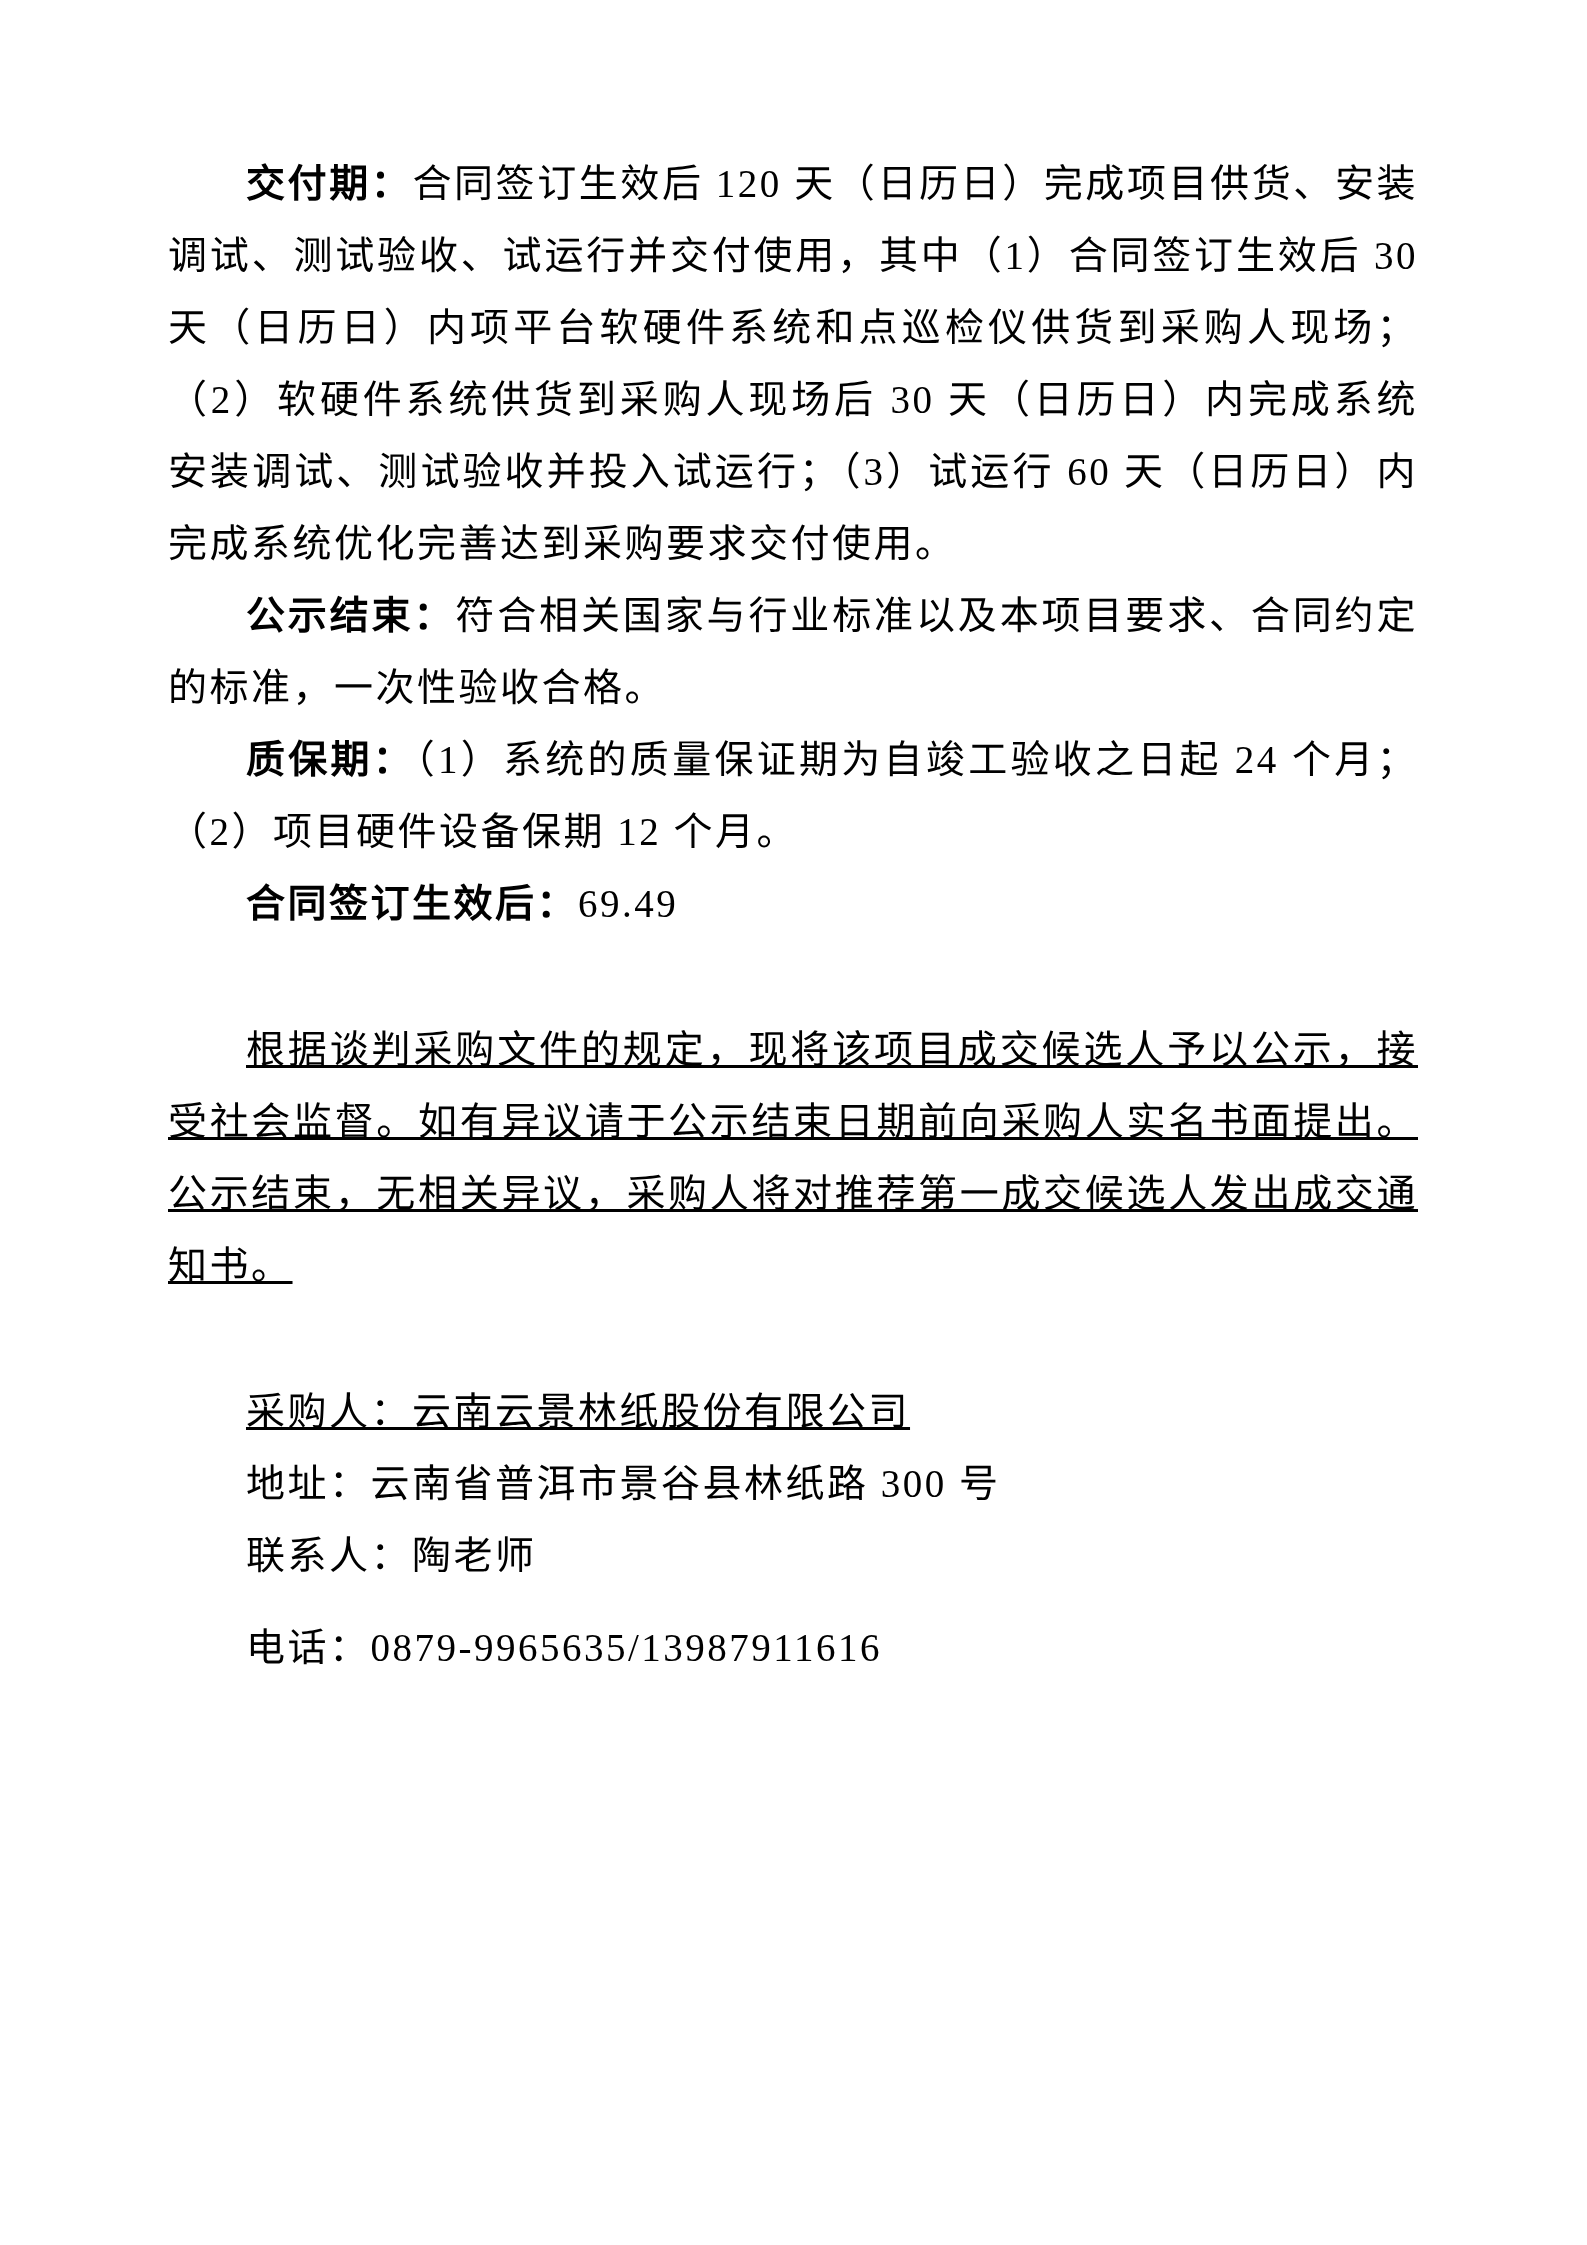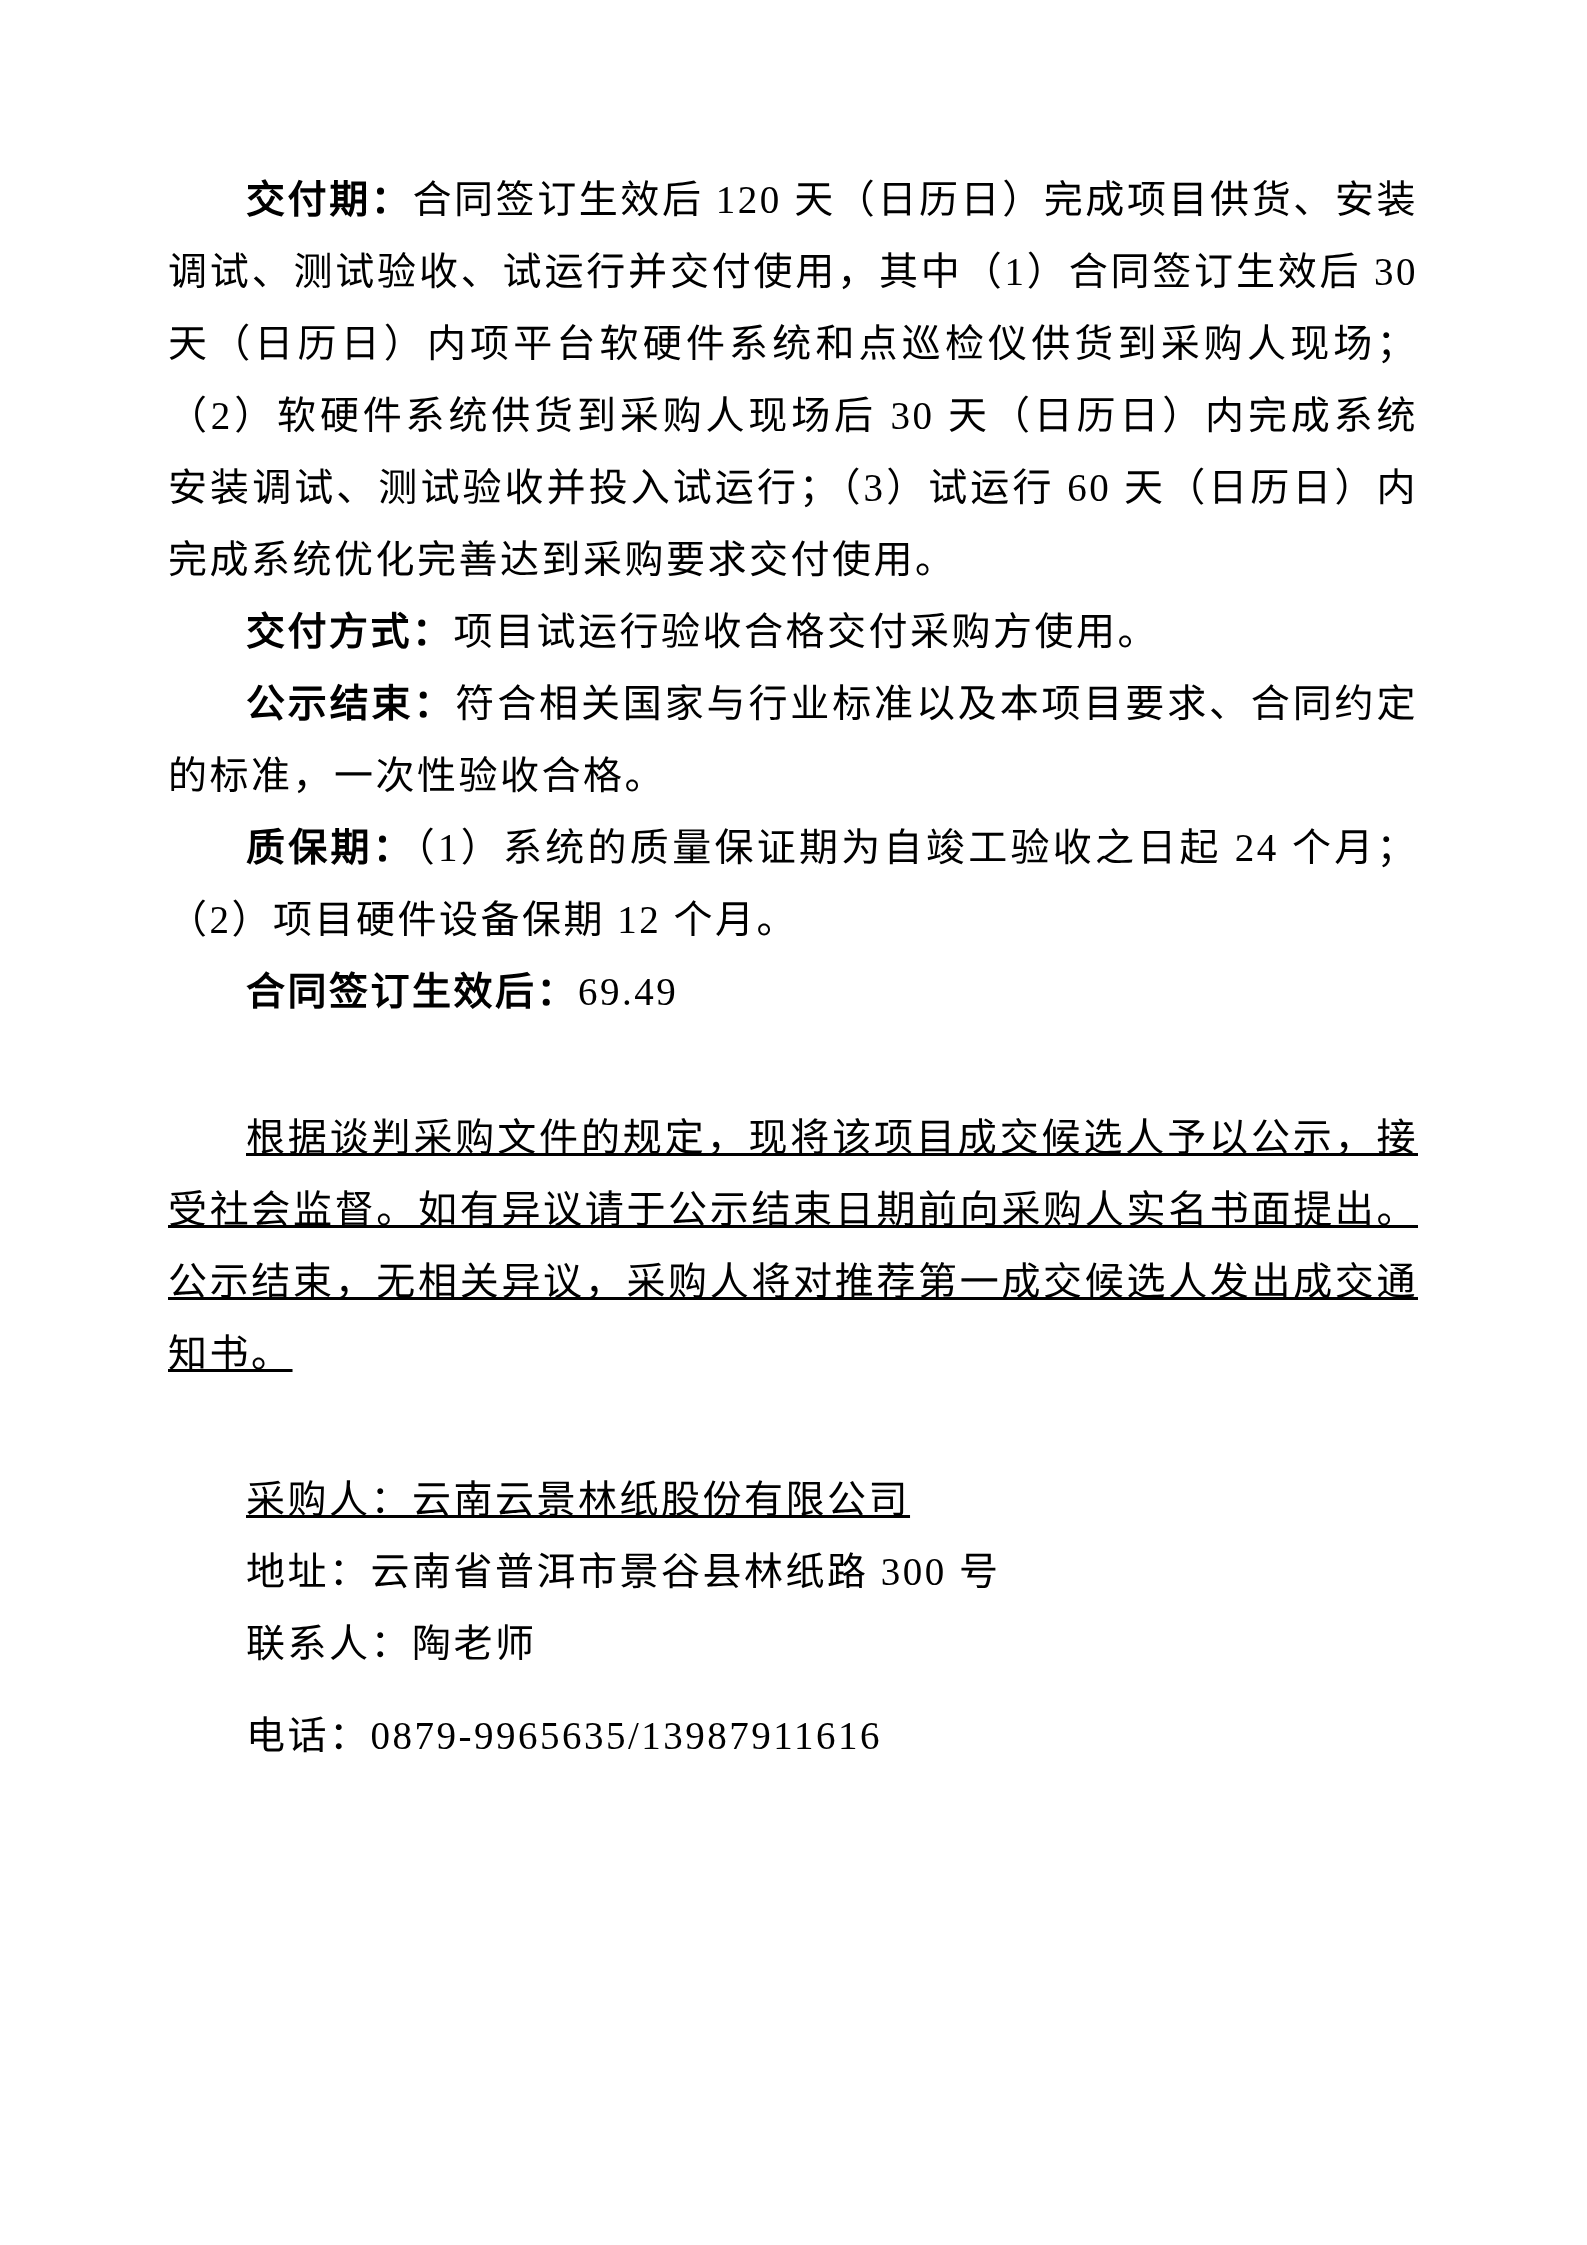--- a/index.html
+++ b/index.html
@@ -10,21 +10,21 @@
     width: 1587px;
     height: 2245px;
     background: #ffffff;
     position: relative;
     font-family: "Liberation Serif", "DejaVu Serif", serif;
     color: #000000;
   }
   .doc {
     position: absolute;
     left: 168px;
-    top: 164px;
+    top: 148px;
     width: 1250px;
     font-size: 39px;
     line-height: 72px;
     letter-spacing: 2.5px;
     text-align: justify;
   }
   .doc p {
     margin: 0;
     padding: 0;
     text-indent: 78px; 
@@ -40,21 +40,20 @@
     margin-top: 20px !important; 
   }
 </style>
 </head>
 <body>
 
 <div class="doc">
 
   <p><span class="lbl">交付期：</span><span>合同签订生效后 120 天（日历日）完成项目供货、安装调试、测试验收、试运行并交付使用，其中（1）合同签订生效后 30 天（日历日）内项平台软硬件系统和点巡检仪供货到采购人现场；（2）软硬件系统供货到采购人现场后 30 天（日历日）内完成系统安装调试、测试验收并投入试运行；（3）试运行 60 天（日历日）内完成系统优化完善达到采购要求交付使用。</span></p>
 
-  <p><span class="lbl">交付方式：</span><span>项目试运行验收合格交付采购方使用。</span></p>
 
   <p><span class="lbl">公示结束：</span><span>符合相关国家与行业标准以及本项目要求、合同约定的标准，一次性验收合格。</span></p>
 
   <p><span class="lbl">质保期：</span><span>（1）系统的质量保证期为自竣工验收之日起 24 个月；（2）项目硬件设备保期 12 个月。</span></p>
 
   <p><span class="lbl">合同签订生效后：</span><span>69.49</span></p>
 
   <p class="gap-before"><span>根据谈判采购文件的规定，现将该项目成交候选人予以公示，接受社会监督。如有异议请于公示结束日期前向采购人实名书面提出。公示结束，无相关异议，采购人将对推荐第一成交候选人发出成交通知书。</span></p>
 
 

